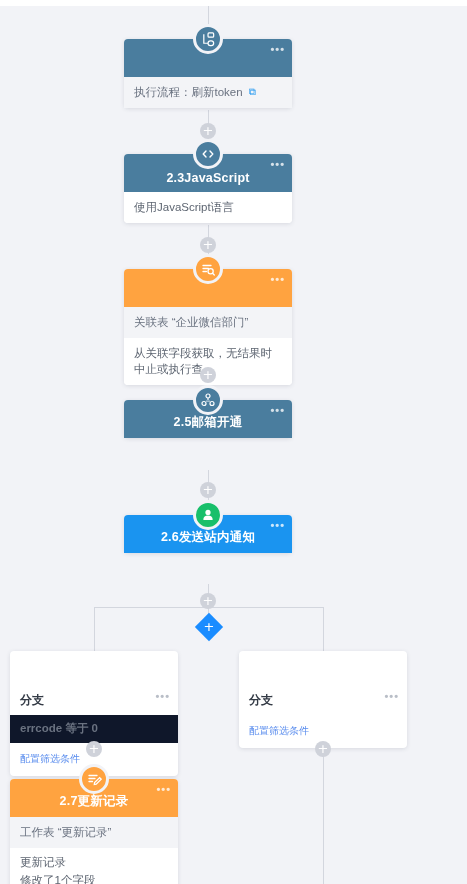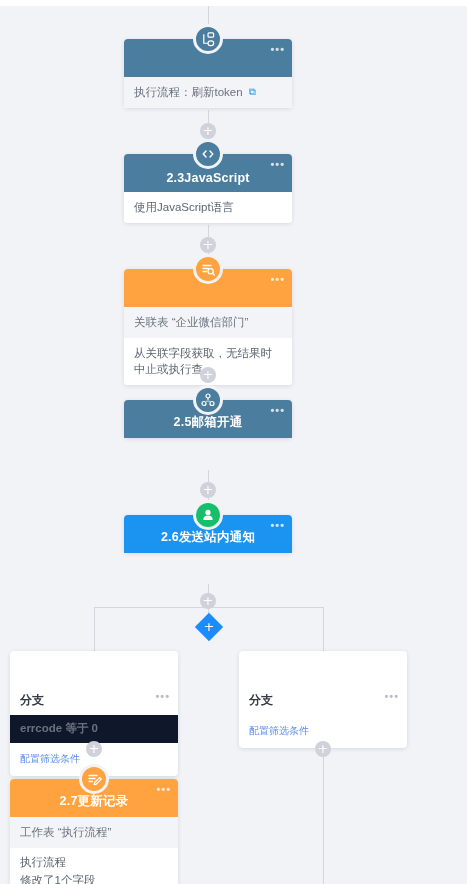--- a/index.html
+++ b/index.html
@@ -323,19 +323,19 @@
           <path d="M3 7.5h6"></path>
           <path d="M3 10.5h3.5"></path>
         <path d="M13.6 6.6l-5 5-0.3 1.9 1.9-0.4 5-5z"></path>
       </svg>
     </div>
     <div class="node-head orange">
       <span>2.7更新记录</span>
       <span class="node-dots">•••</span>
     </div>
     <div class="node-body">
-      <div class="row shaded">工作表 “执行流程”</div>
-      <div class="row plain tight">执行流程</div>
+      <div class="row shaded">工作表 “更新记录”</div>
+      <div class="row plain tight">更新记录</div>
       <div class="row plain tight2">修改了1个字段</div>
     </div>
   </div>
 
 </div>
 
 </body></html>

